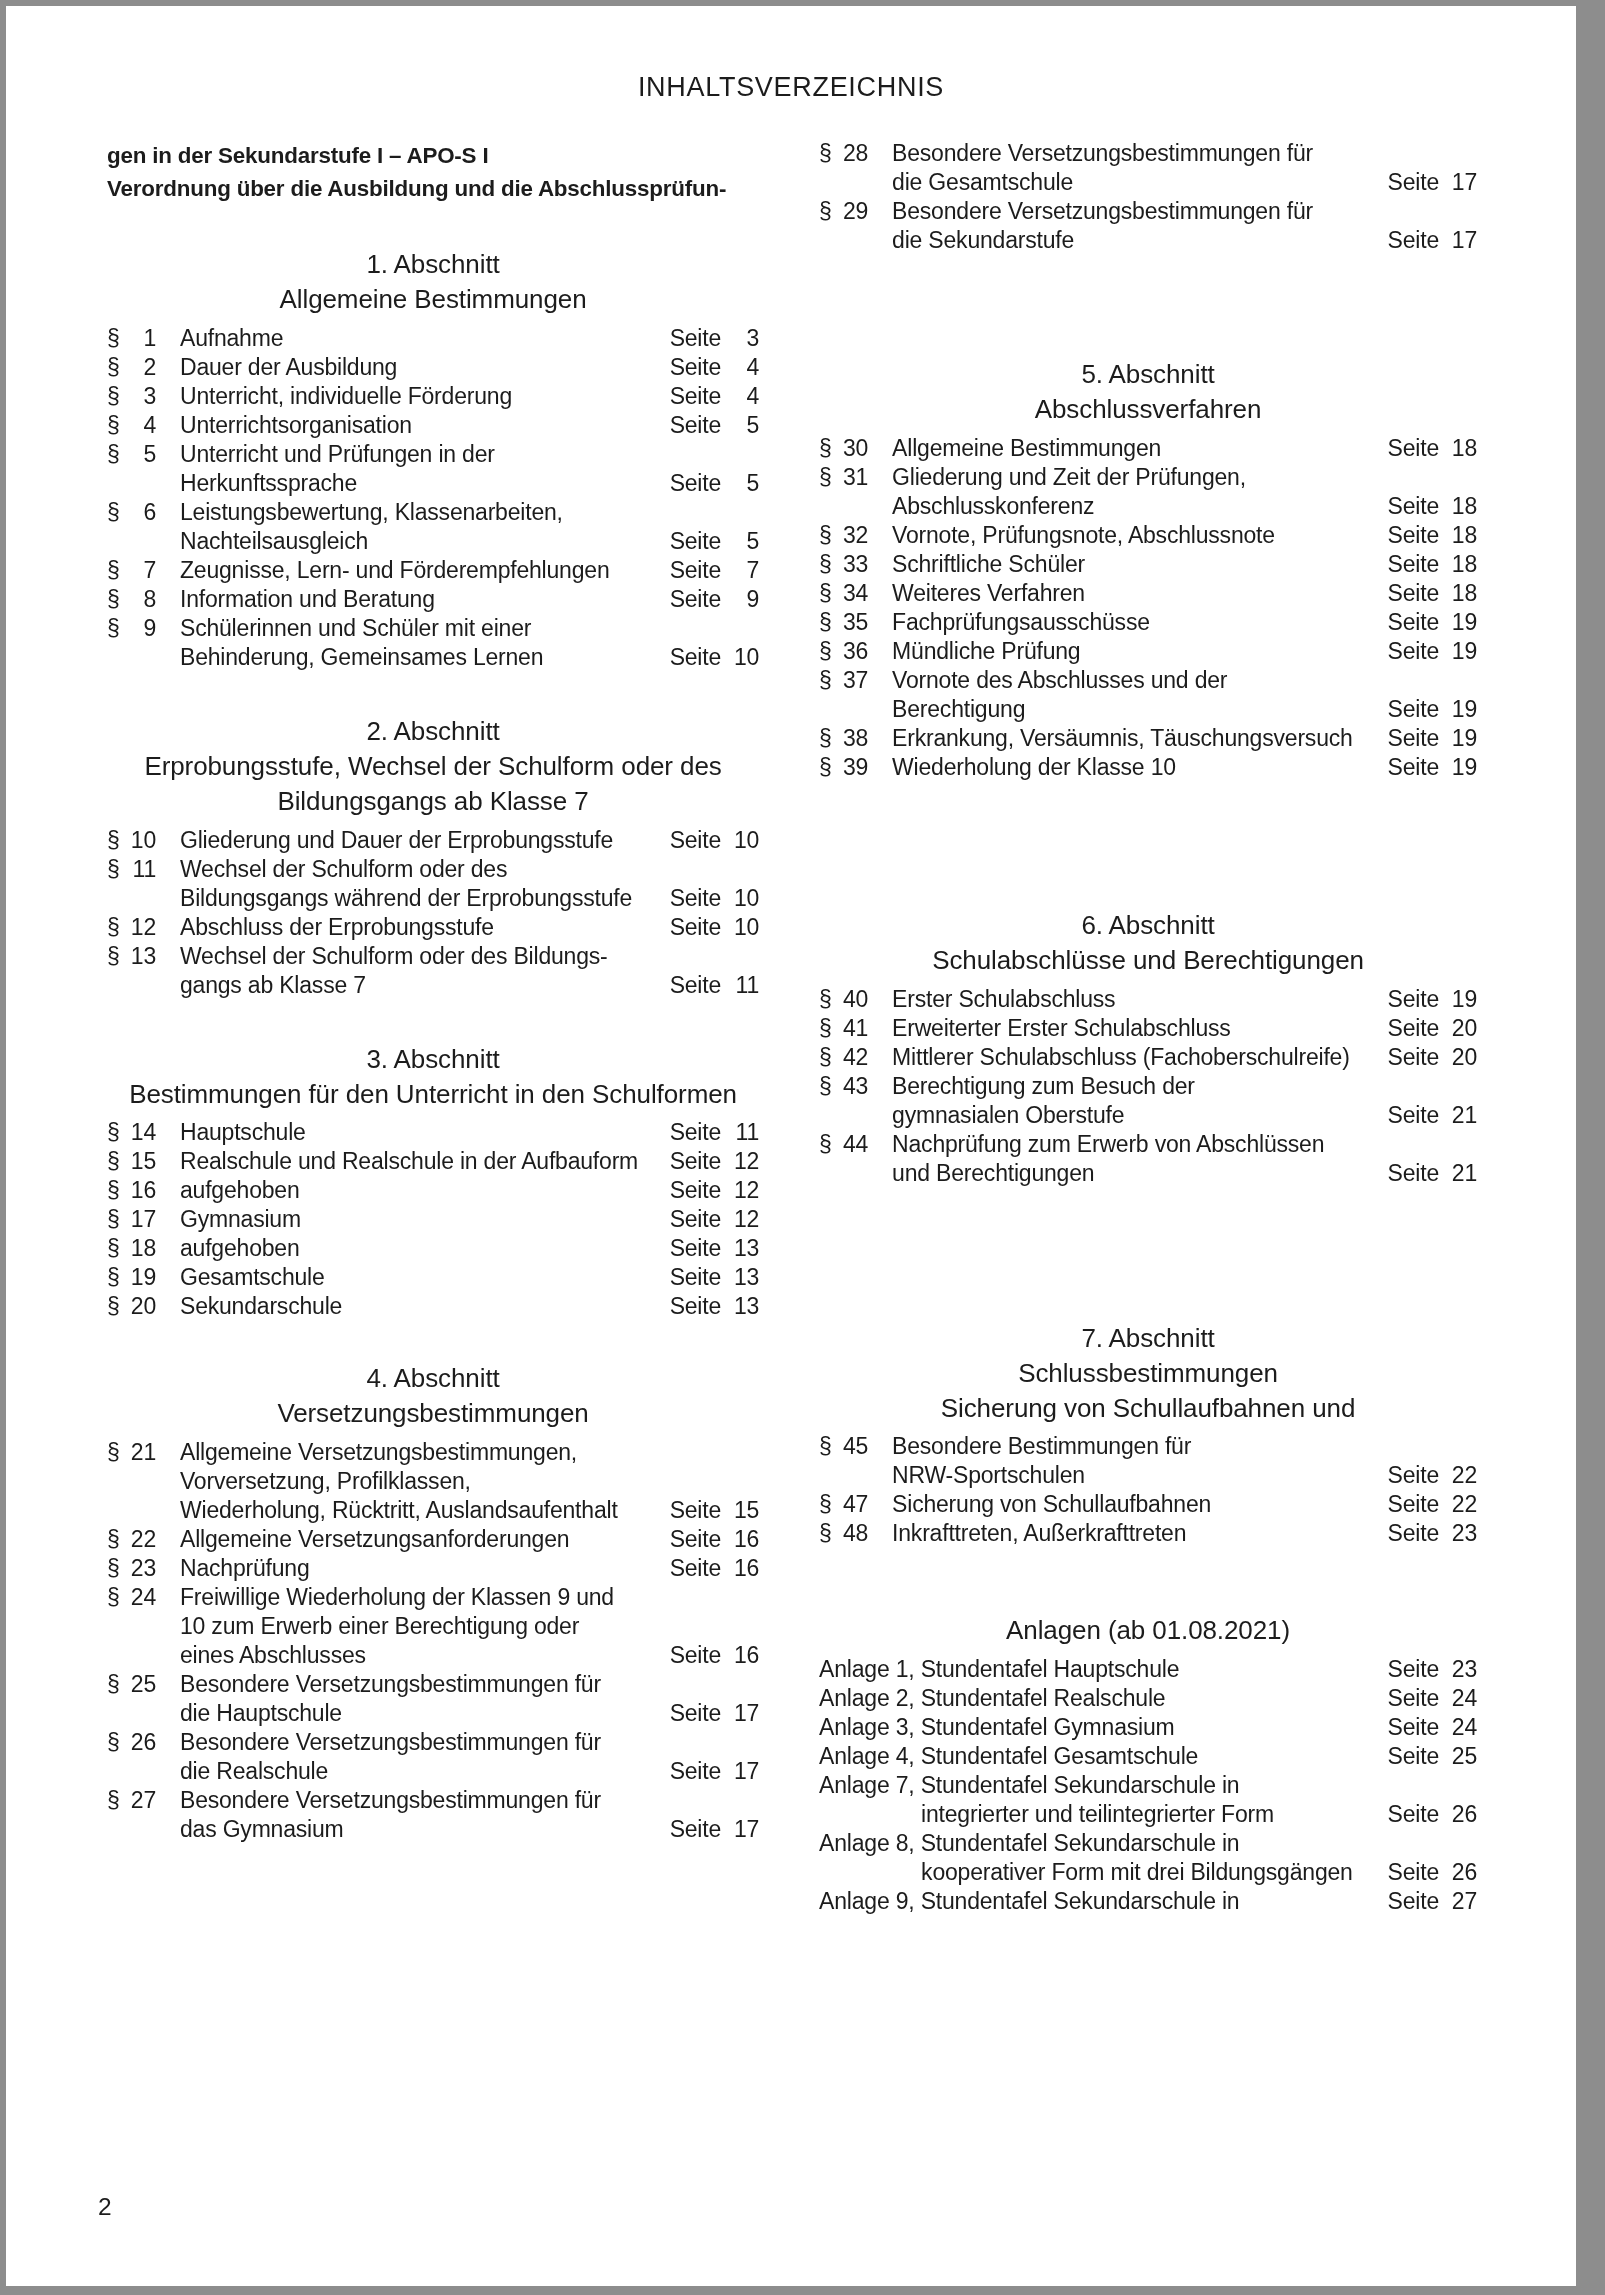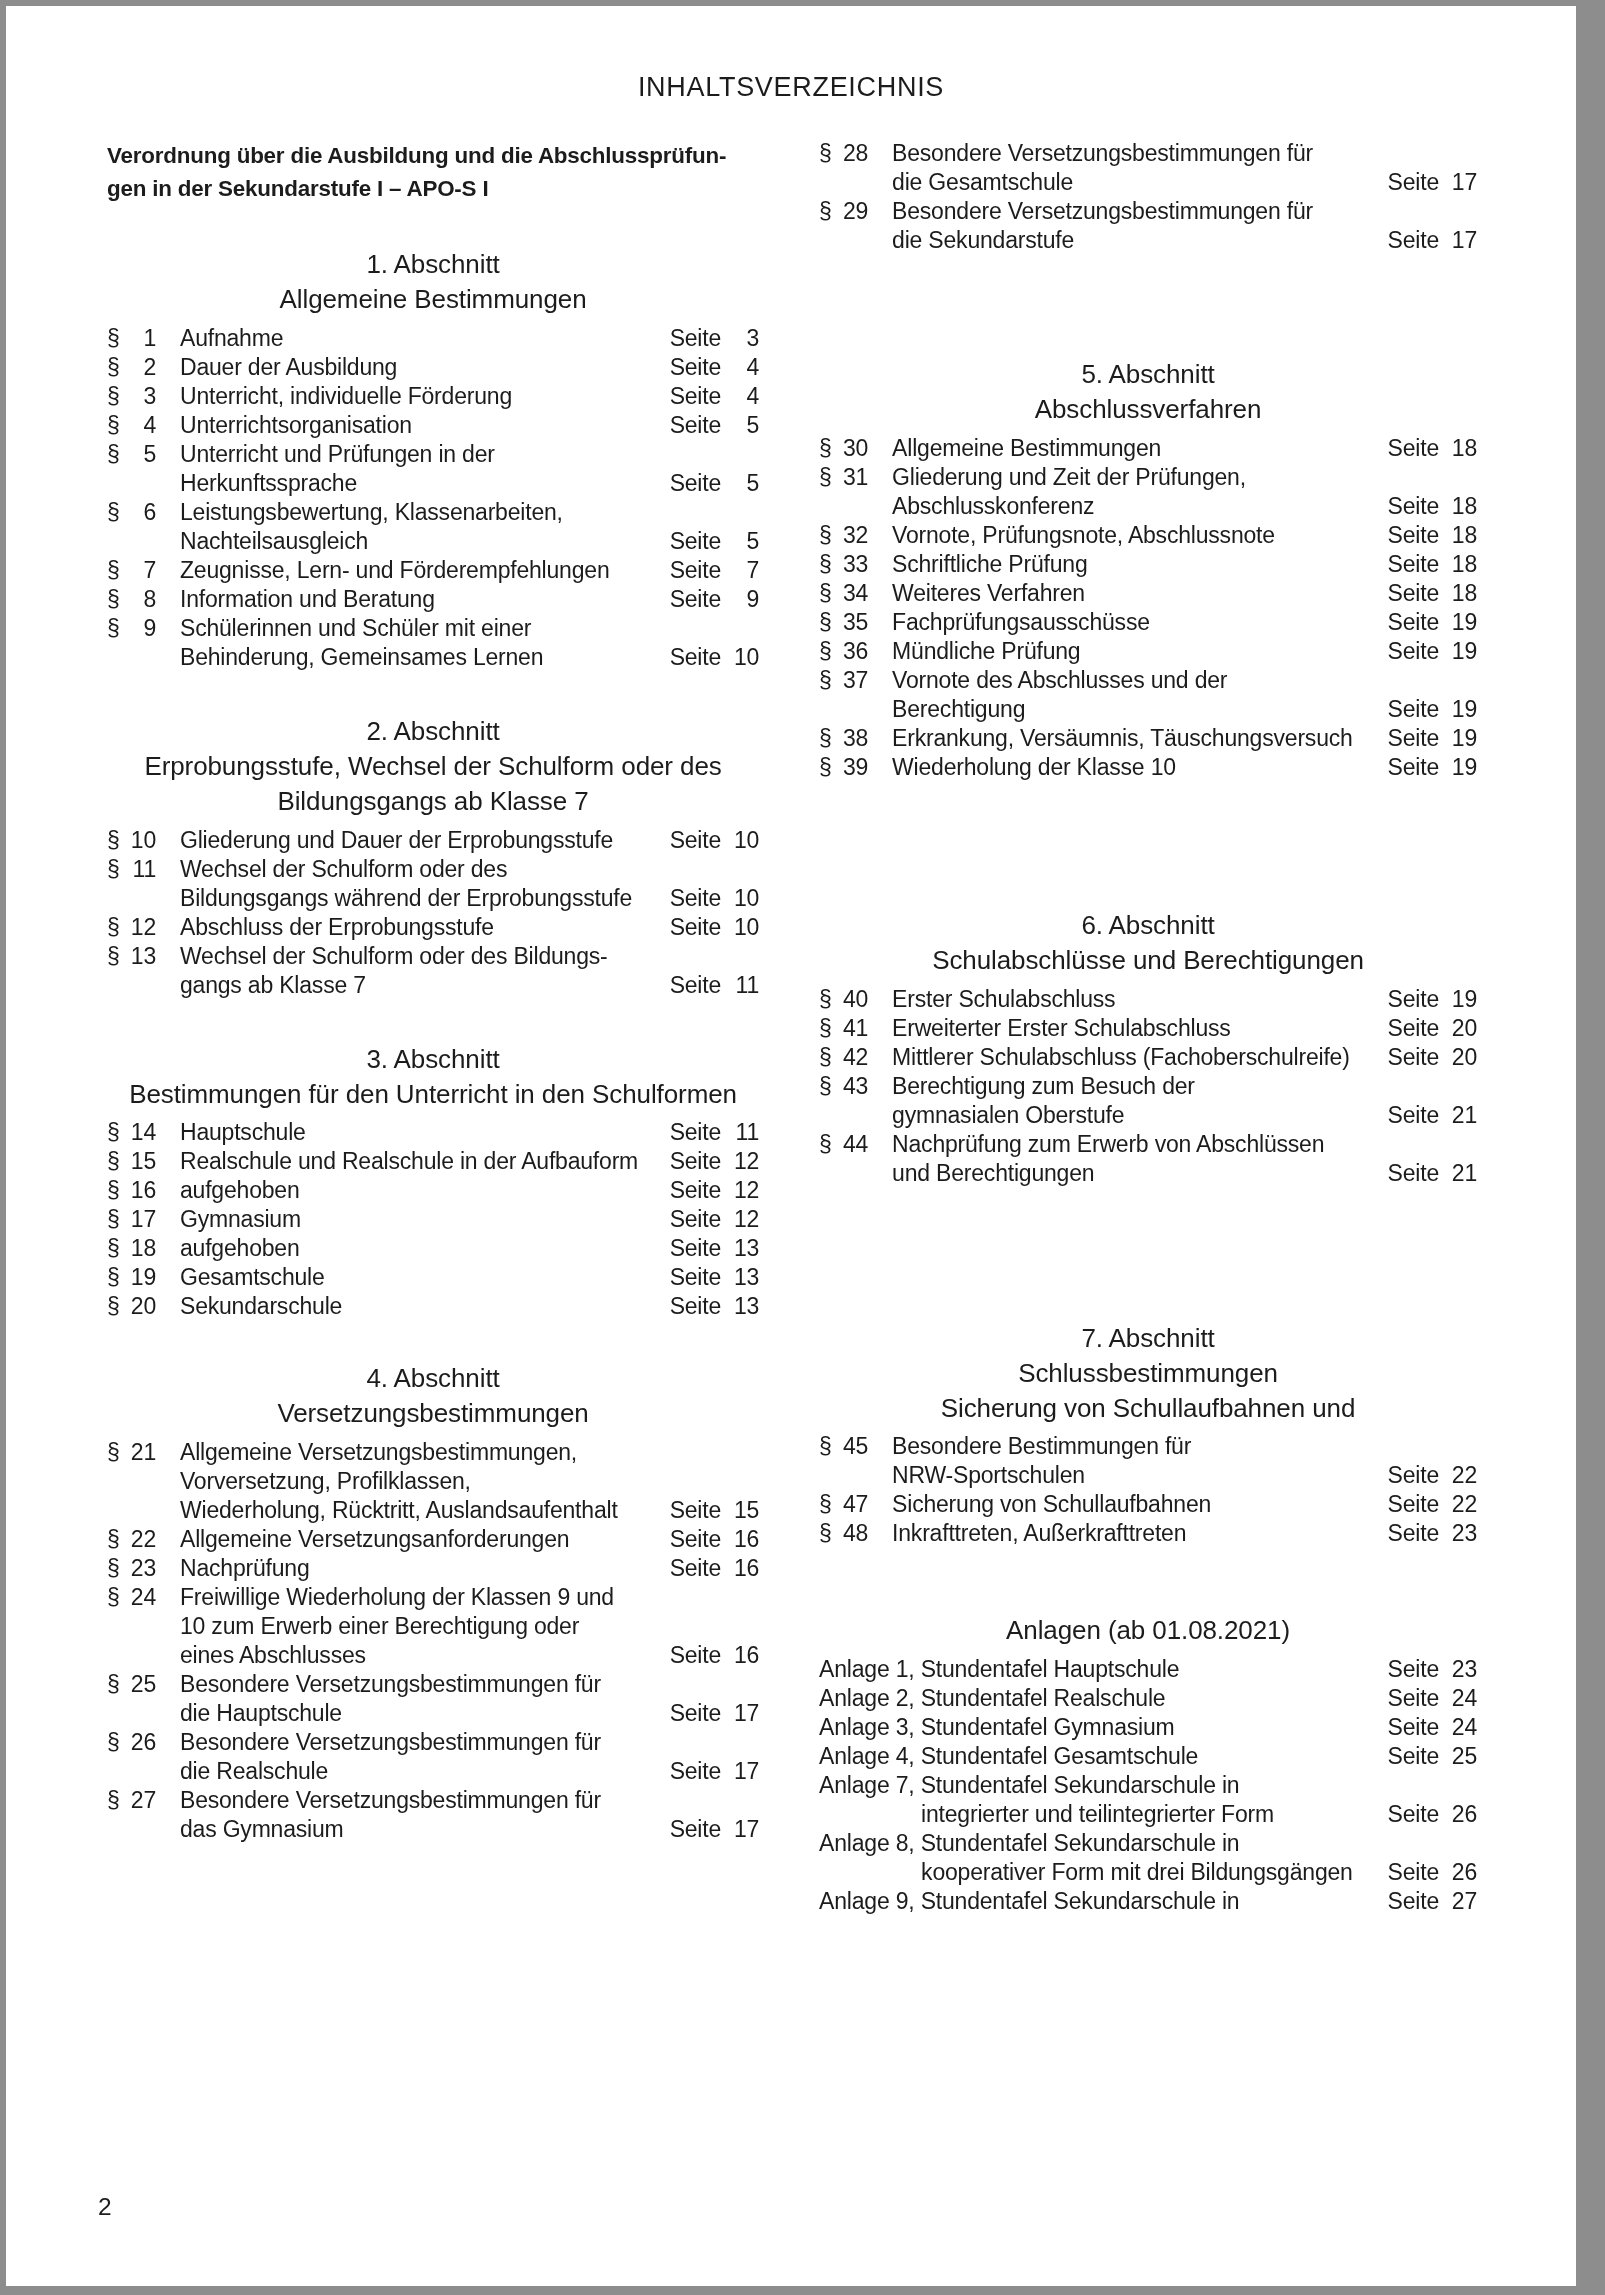--- a/index.html
+++ b/index.html
@@ -91,22 +91,22 @@
 </style>
 </head>
 <body>
 
 <div class="doc-page">
   <div class="doc-title">INHALTSVERZEICHNIS</div>
 
   <div class="cols">
     <div class="col col-left">
       <div class="intro">
+        <div class="line">gen in der Sekundarstufe I – APO-S I</div>
         <div class="line">Verordnung über die Ausbildung und die Abschlussprüfun-</div>
-        <div class="line">gen in der Sekundarstufe I – APO-S I</div>
       </div>
 
     <div class="sec">
           <div class="sec-head">
             <div class="h-line">1. Abschnitt</div>
             <div class="h-line">Allgemeine Bestimmungen</div>
           </div>
           <div class="row">
             <div class="num">
               <span class="sign">§</span>
@@ -567,21 +567,21 @@
               <span class="lbl">Seite</span>
               <span class="pg">18</span>
             </div>
           </div>
           <div class="row">
             <div class="num">
               <span class="sign">§</span>
               <span class="val">33</span>
             </div>
             <div class="titl">
-              <div class="line">Schriftliche Prüfung</div>
+              <div class="line">Schriftliche Schüler</div>
             </div>
             <div class="ref">
               <span class="lbl">Seite</span>
               <span class="pg">18</span>
             </div>
           </div>
           <div class="row">
             <div class="num">
               <span class="sign">§</span>
               <span class="val">34</span>

